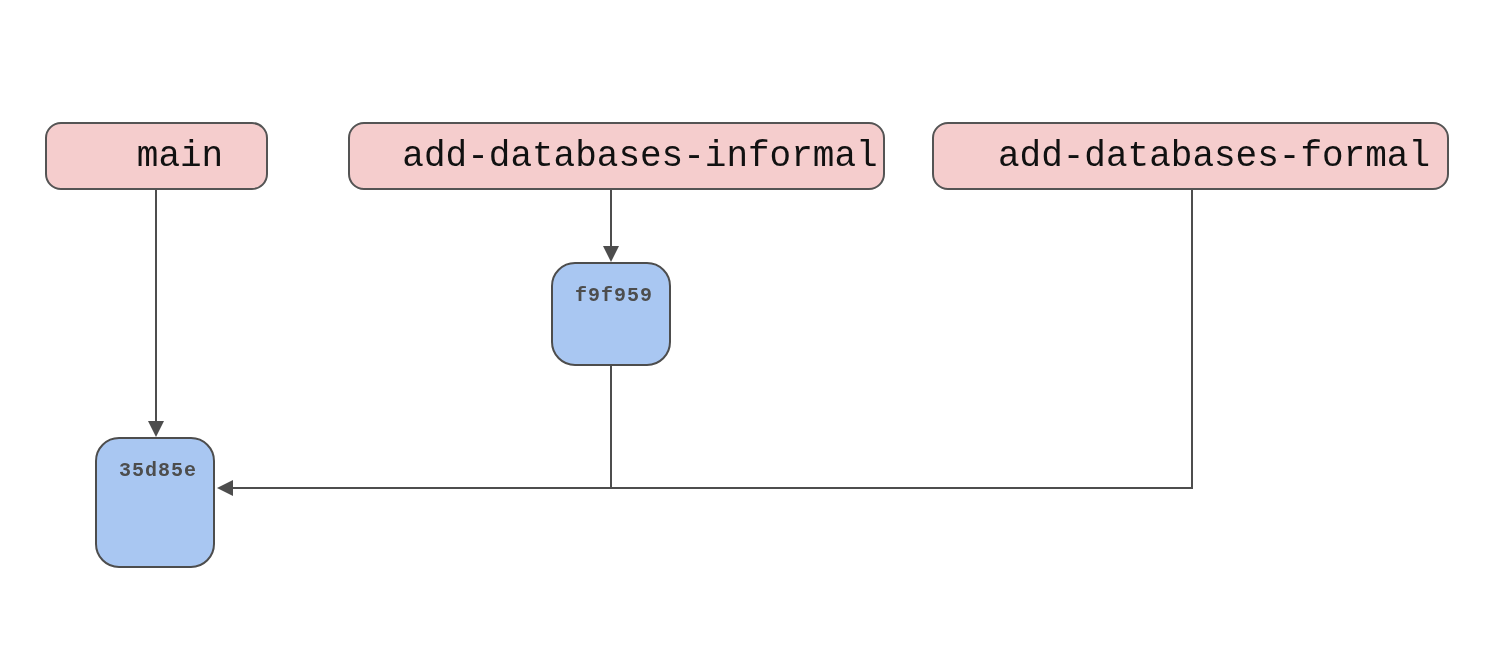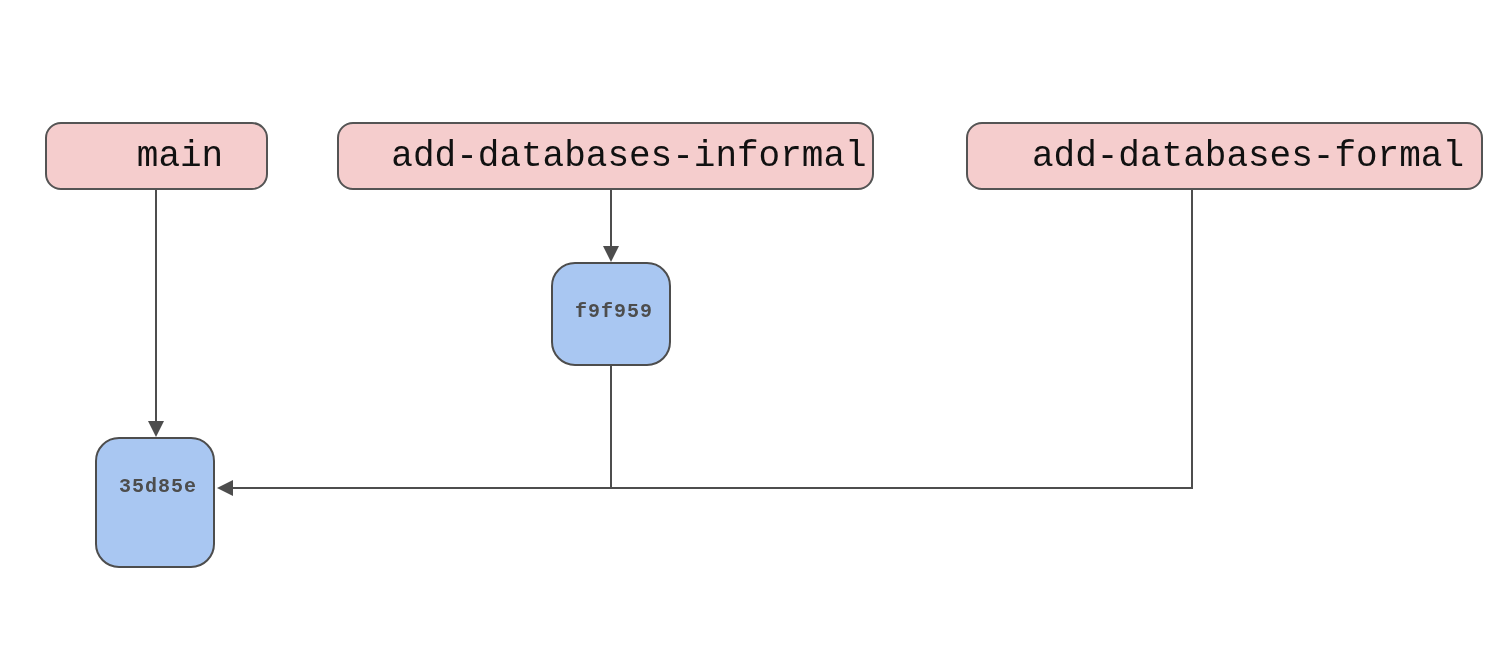--- a/index.html
+++ b/index.html
@@ -44,31 +44,31 @@
   .commit-node {
     position: absolute;
     box-sizing: border-box;
     width: 120px;
     background: #a9c7f2;
     border: 2px solid #4d4d4d;
     border-radius: 24px;
   }
   .commit-node .commit-id {
     display: block;
-    padding: 36px 0 0 22px;
+    padding: 20px 0 0 22px;
     font-family: "Liberation Mono", monospace;
     font-size: 20px;
     font-weight: bold;
     color: #4d4d4d;
     letter-spacing: 1px;
     white-space: nowrap;
   }
   #label-main      { left: 45px;  top: 122px; width: 223px; }
-  #label-informal  { left: 337px; top: 122px; width: 537px; }
-  #label-formal    { left: 966px; top: 122px; width: 517px; }
+  #label-informal  { left: 348px; top: 122px; width: 537px; }
+  #label-formal    { left: 932px; top: 122px; width: 517px; }
   #commit-f9f959   { left: 551px; top: 262px; height: 104px; }
   #commit-35d85e   { left: 95px;  top: 437px; height: 131px; }
 </style>
 </head>
 <body>
 
 <div class="canvas">
 
   <svg class="edges-layer" viewBox="0 0 1490 660" xmlns="http://www.w3.org/2000/svg">
 

